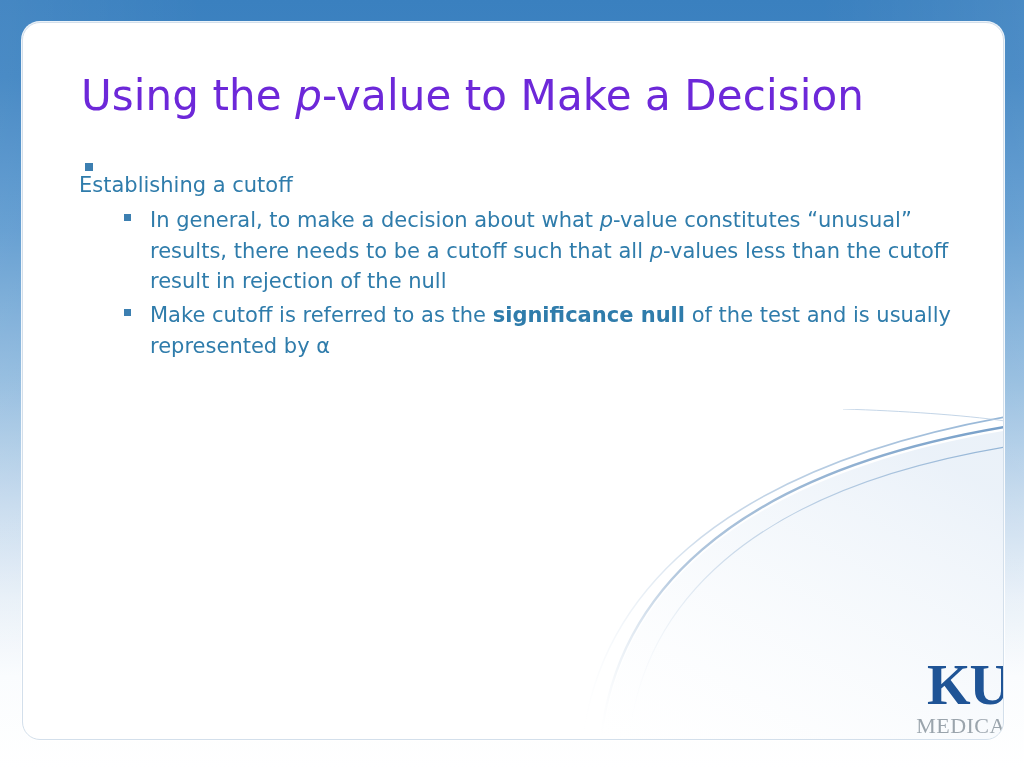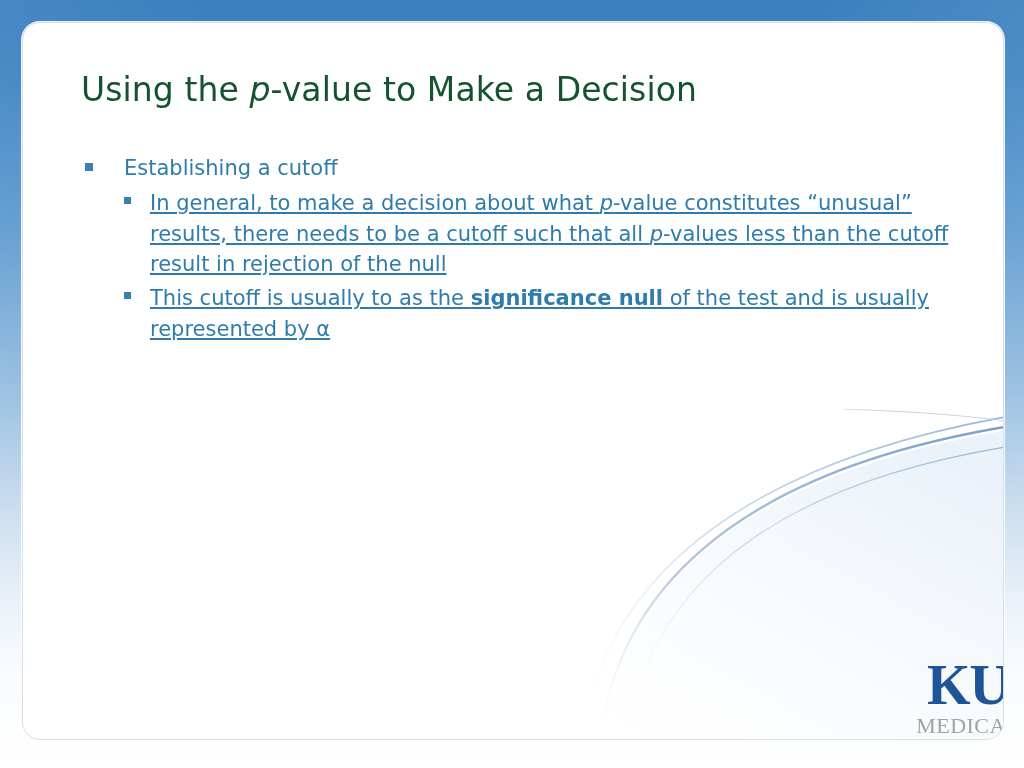--- a/index.html
+++ b/index.html
@@ -72,23 +72,23 @@
     height: 330px;
     pointer-events: none;
   }
 
   
   .title {
     position: absolute;
     left: 58px;
     top: 48px;
     width: 880px;
-    font-size: 33px;
+    font-size: 42px;
     font-weight: 400;
-    color: #14532d;
+    color: #6d28d9;
     letter-spacing: 0.1px;
     line-height: 1.18;
     white-space: nowrap;
   }
   .title i { font-style: italic; }
 
   
   .body {
     position: absolute;
     left: 56px;
@@ -111,34 +111,34 @@
   .btext { flex: 1 1 auto; }
   .btext i { font-style: italic; }
   .btext b { font-weight: bold; }
 
   
   .lvl1 {
     margin: 0 0 6px 0;
     padding-left: 0px;
     font-size: 21px;
     line-height: 1.34;
+    flex-direction: column;
   }
   .lvl1 .marker {
     width: 8px; height: 8px;
     margin: 9px 31px 0 6px;
   }
 
   
   .lvl2 {
     margin: 0 0 4px 0;
     padding-left: 45px;
     font-size: 21px;
     line-height: 1.45;
     max-width: 845px;
-    text-decoration: underline;
   }
   .lvl2 .marker {
     width: 7px; height: 7px;
     margin: 9px 19px 0 0;
   }
 
   
   .lvl3 {
     margin: 6px 0 4px 0;
     padding-left: 107px;
@@ -233,21 +233,21 @@
       </div>
 
       <div class="bullet lvl2">
         <span class="marker"></span>
         <span class="btext"><span>In general, to make a decision about what </span><i>p</i><span>-value constitutes “unusual” results, there needs to be a cutoff such that all </span><i>p</i><span>-values less than the cutoff result in rejection of the null</span></span>
       </div>
 
 
       <div class="bullet lvl2">
         <span class="marker"></span>
-        <span class="btext"><span>This cutoff is usually to as the </span><b>significance null</b><span> of the test and is usually represented by α</span></span>
+        <span class="btext"><span>Make cutoff is referred to as the </span><b>significance null</b><span> of the test and is usually represented by α</span></span>
       </div>
 
 
     </div>
 
     <div class="logo">
       <div class="logo-ku">KU</div>
       <div class="logo-medical">MEDICAL</div>
       <div class="logo-center">CENTER</div>
 

